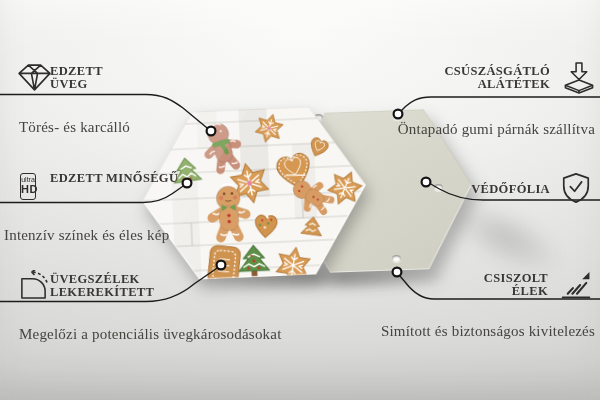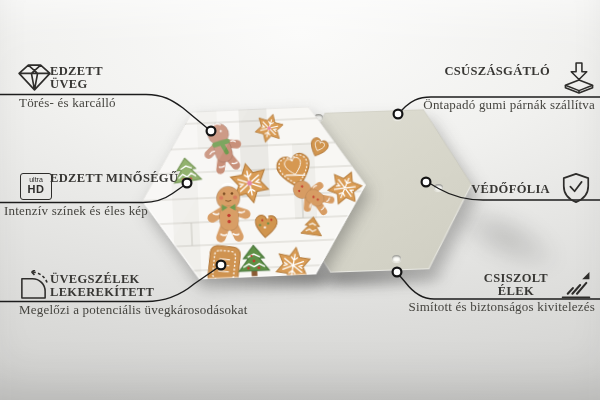--- a/index.html
+++ b/index.html
@@ -6,23 +6,23 @@
   .canvas{position:relative;width:600px;height:400px;overflow:hidden;
     font-family:"Liberation Serif","DejaVu Serif",serif;
     background:
       radial-gradient(ellipse 130% 95% at 50% 8%, #fbfbfa 0%, #f1f1ef 35%, #e4e4e2 62%, #d2d2d0 100%);
   }
   .canvas::after{content:"";position:absolute;inset:0;pointer-events:none;
     box-shadow:inset 0 -34px 55px -30px rgba(0,0,0,.18), inset 0 45px 60px -45px rgba(255,255,255,.9);}
   
   .anno-title{position:absolute;font-weight:700;font-size:12.5px;line-height:13px;
     letter-spacing:.35px;color:#383734;white-space:nowrap;}
-  .anno-title.r{text-align:center;}
-  .anno-sub{position:absolute;font-size:13px;line-height:12px;color:#45443f;
-    letter-spacing:.2px;white-space:nowrap;}
+  .anno-title.r{text-align:right;}
+  .anno-sub{position:absolute;font-size:15px;line-height:12px;color:#45443f;
+    letter-spacing:.2px;white-space:nowrap;margin-top:24px;}
   .anno-sub.r{text-align:right;}
   .icon{position:absolute;display:block;}
   .icon svg{display:block;width:100%;height:100%;}
   .uhd{border:1.6px solid #2e2d2b;border-radius:3px;box-sizing:border-box;
     text-align:center;color:#2e2d2b;background:transparent;}
   .uhd .u{display:block;font-family:"Liberation Sans",sans-serif;font-size:7px;line-height:8px;margin-top:2px;}
   .uhd .h{display:block;font-family:"Liberation Sans",sans-serif;font-weight:700;font-size:11px;line-height:11px;letter-spacing:.5px;}
   
   .hexwrap{position:absolute;}
   .hex{width:100%;height:100%;
@@ -232,21 +232,21 @@
       <svg viewBox="0 0 36 30" fill="none" stroke="#2e2d2b" stroke-width="1.6" stroke-linejoin="round">
         <path d="M12,3 L24,3 L33,11 L18,27 L3,11 Z M3,11 H33 M12,3 L21,11 M24,3 L15,11 M15,11 L18,27 M21,11 L18,27"></path>
       </svg>
     </span>
     <div class="anno-title" style="left:50px;top:65px">
       <div>EDZETT</div>
       <div>ÜVEG</div>
     </div>
     <div class="anno-sub" style="left:19px;top:97px">Törés- és karcálló</div>
 
-    <span class="icon uhd" style="left:20px;top:173px;width:32px;height:27px">
+    <span class="icon uhd" style="left:20px;top:173px;width:16px;height:27px">
       <span class="u">ultra</span>
       <span class="h">HD</span>
     </span>
     <div class="anno-title" style="left:50px;top:172px">
       <div>EDZETT MINŐSÉGŰ</div>
     </div>
     <div class="anno-sub" style="left:4px;top:205px">Intenzív színek és éles kép</div>
 
     <span class="icon" style="left:16px;top:270px;width:35px;height:31px">
       <svg viewBox="0 0 34 32" fill="none" stroke="#2e2d2b" stroke-width="1.6" stroke-linejoin="round">
@@ -263,20 +263,21 @@
 
     <span class="icon" style="left:561px;top:61px;width:36px;height:33px">
       <svg viewBox="0 0 34 34" fill="none" stroke="#2e2d2b" stroke-width="1.6" stroke-linejoin="round">
         <path d="M14,2 H20 V11 H25 L17,19 L9,11 H14 Z"></path>
         <path d="M3,25 L17,19.5 L31,25 L17,30.5 Z"></path>
         <path d="M3,25 V27.5 L17,33 L31,27.5 V25 M17,30.5 V33"></path>
       </svg>
     </span>
     <div class="anno-title r" style="right:50px;top:65px">
       <div>CSÚSZÁSGÁTLÓ</div>
+      <div>ALÁTÉTEK</div>
     </div>
     <div class="anno-sub r" style="right:5px;top:99px">Öntapadó gumi párnák szállítva</div>
 
     <span class="icon" style="left:559px;top:172px;width:34px;height:32px">
       <svg viewBox="0 0 32 34" fill="none" stroke="#2e2d2b" stroke-width="1.8" stroke-linejoin="round" stroke-linecap="round">
         <path d="M16,2 L29,6.5 V15 C29,23.5 24,29 16,32 C8,29 3,23.5 3,15 V6.5 Z"></path>
         <path d="M10,15.5 L14.5,20.5 L22,10.5"></path>
       </svg>
     </span>
     <div class="anno-title r" style="right:50px;top:183px">

